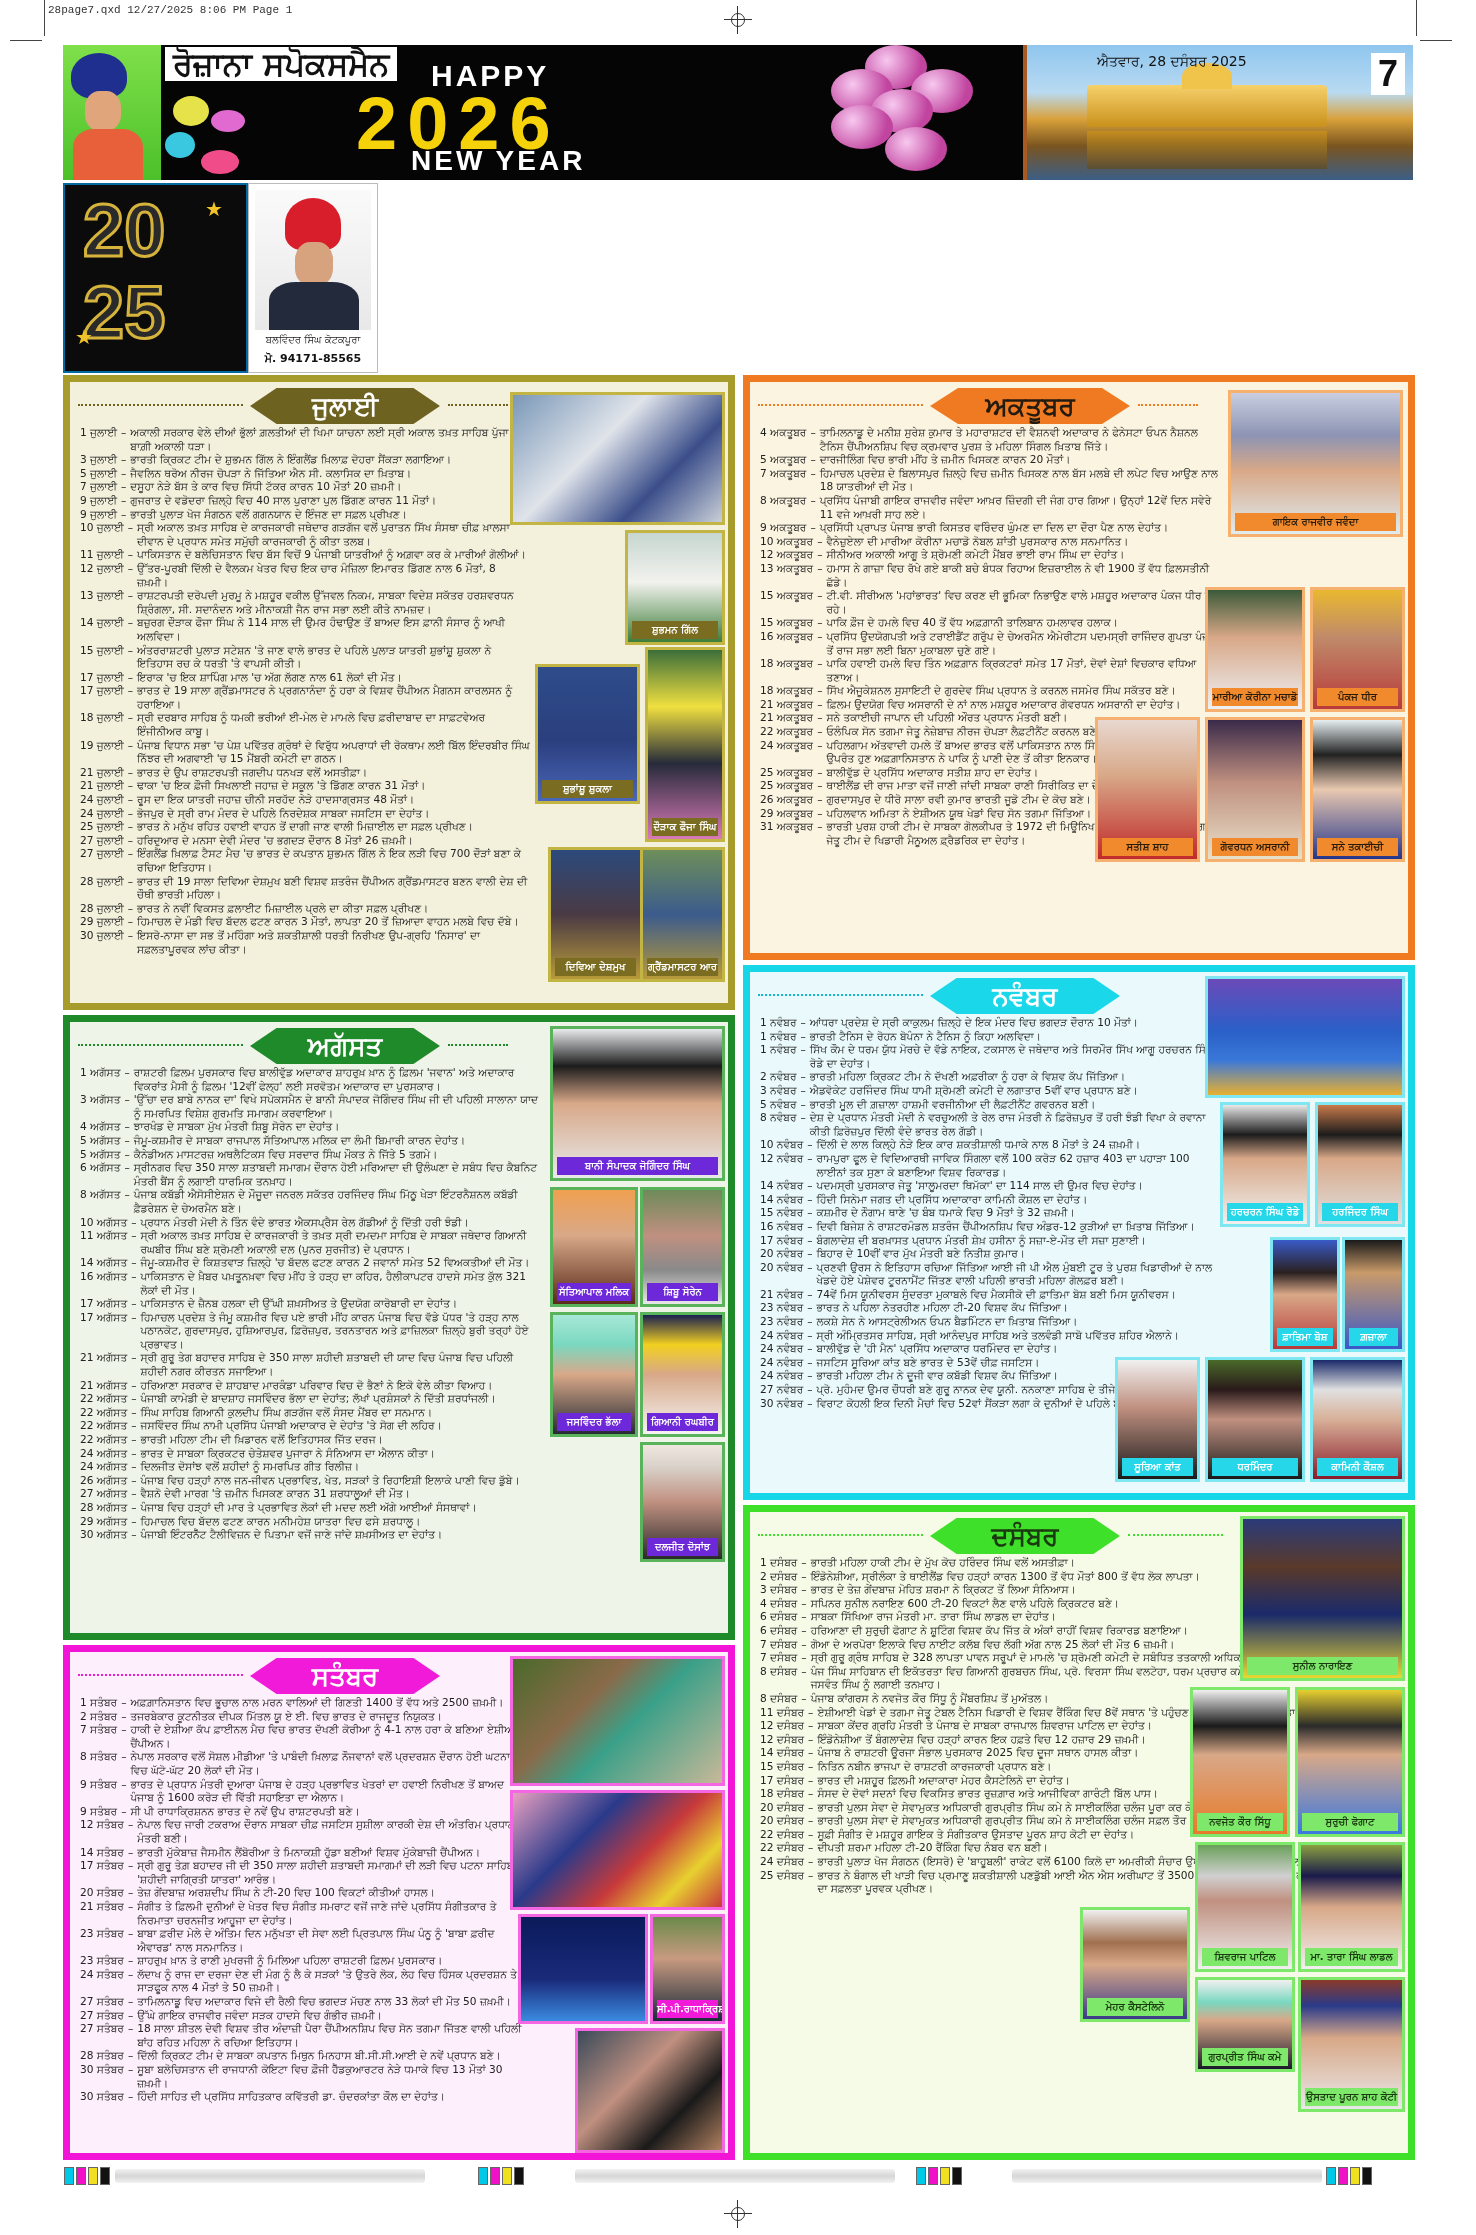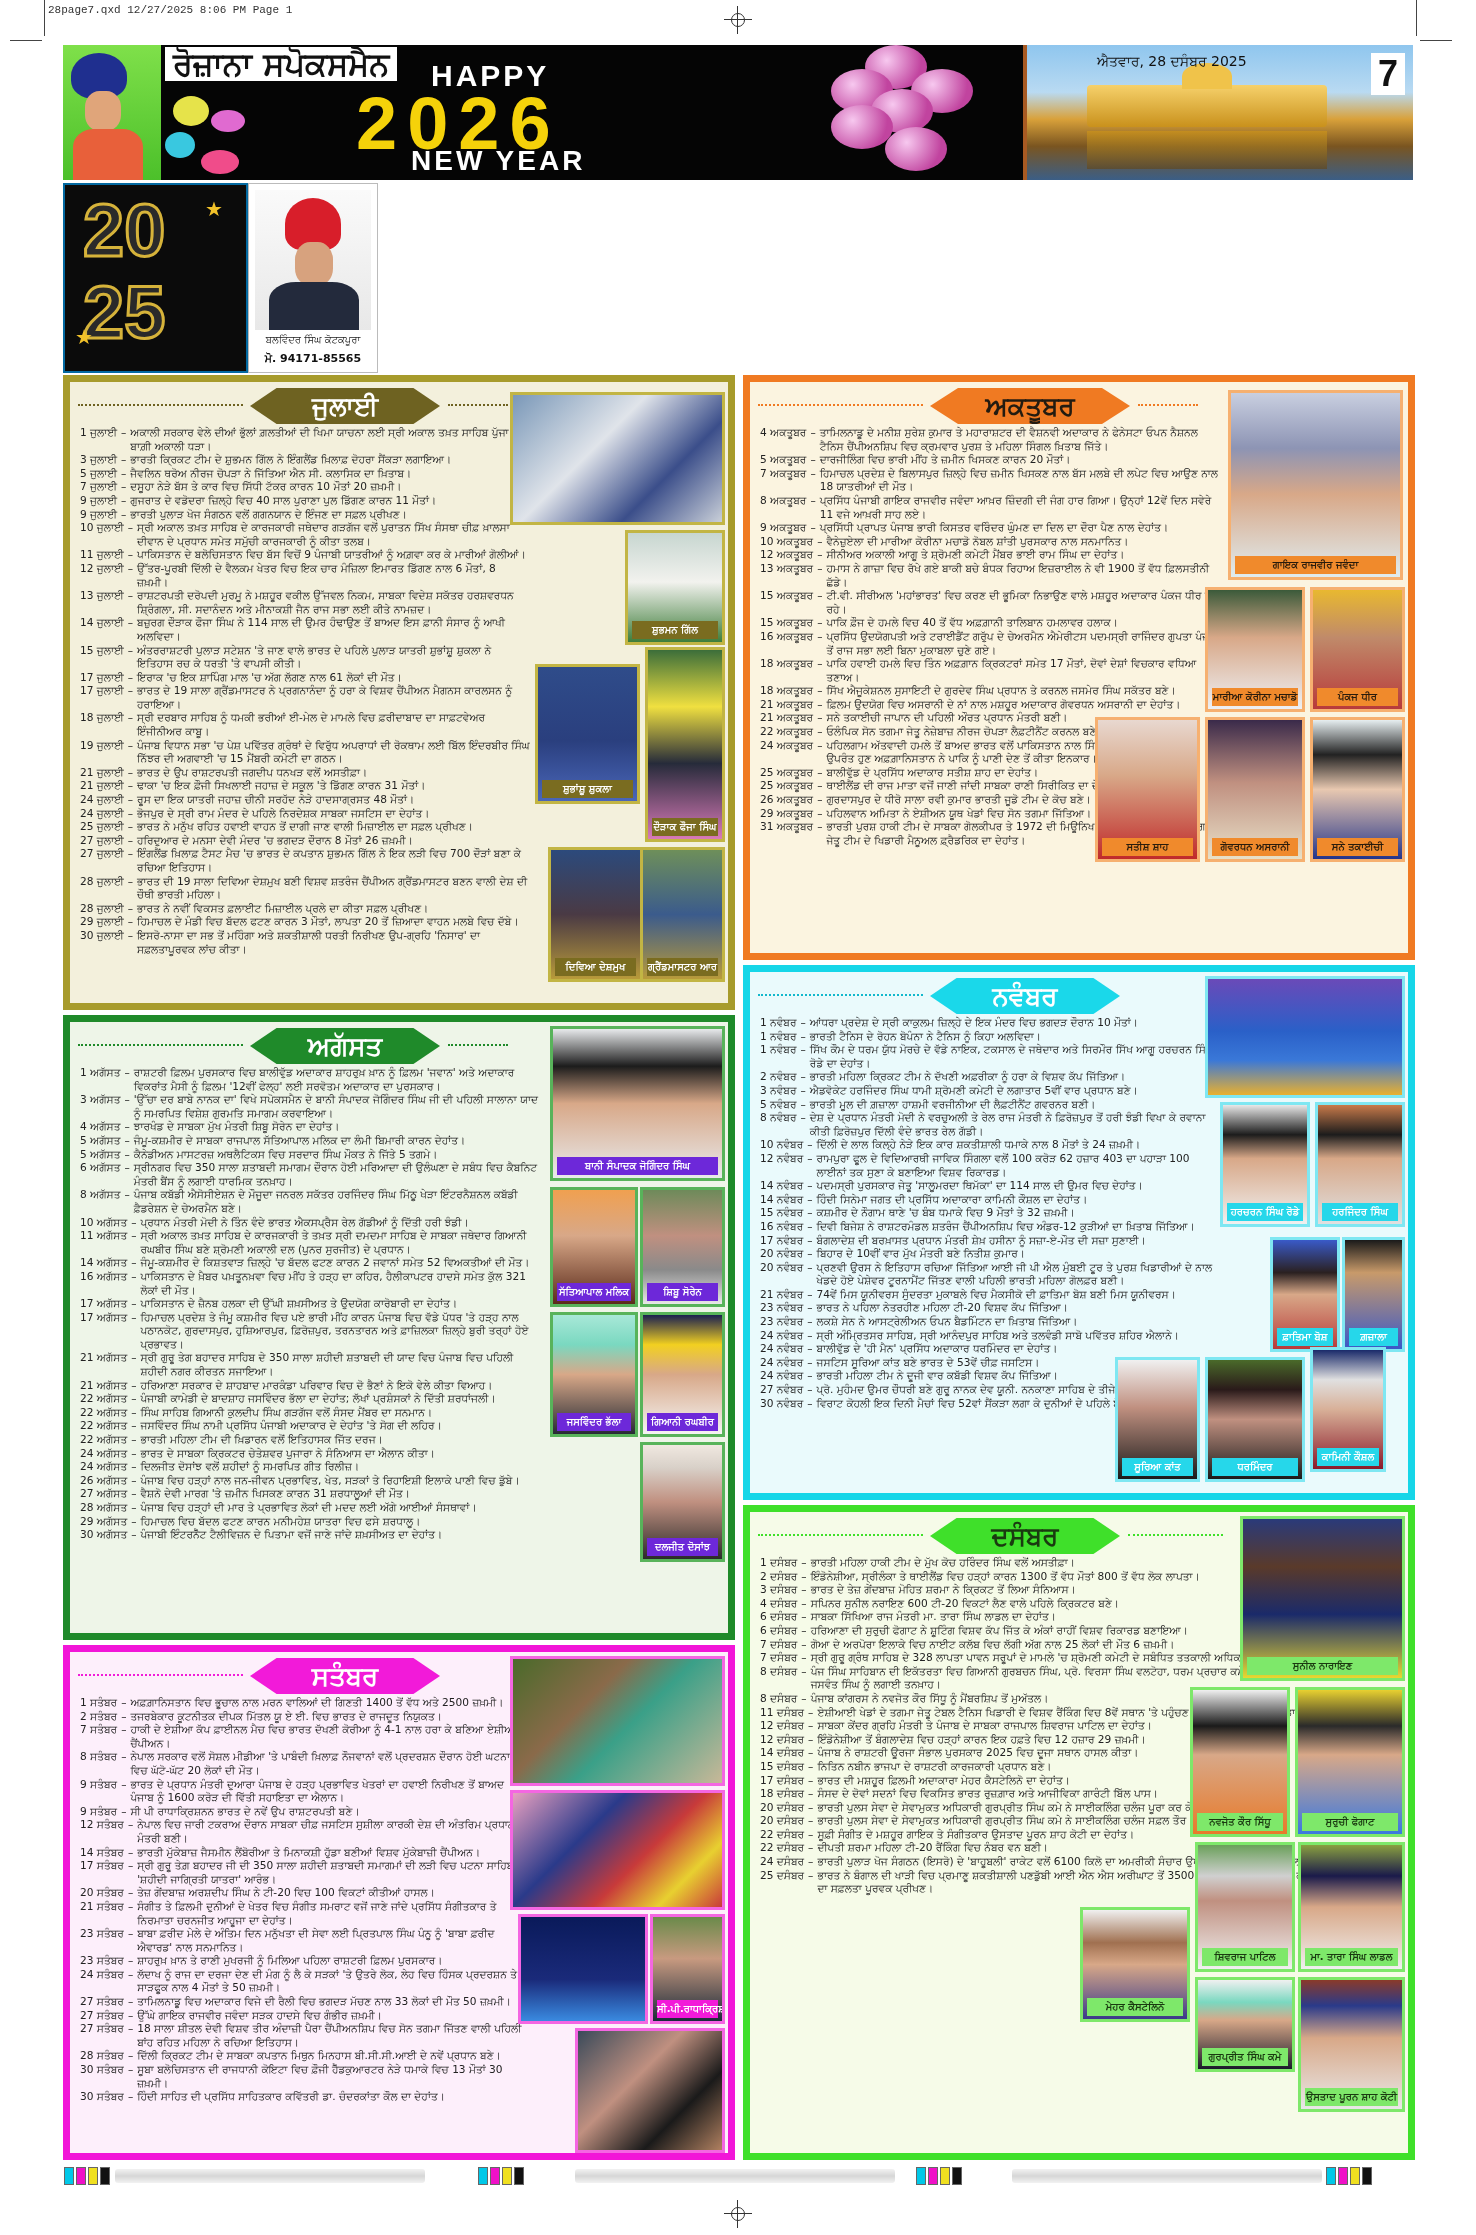--- a/index.html
+++ b/index.html
@@ -455,21 +455,21 @@
         <span class="d">29 ਅਕਤੂਬਰ</span>
         <span class="d">–</span>
         <span class="t">ਪਹਿਲਵਾਨ ਅਮਿਤਾ ਨੇ ਏਸ਼ੀਅਨ ਯੂਥ ਖੇਡਾਂ ਵਿਚ ਸੋਨ ਤਗਮਾ ਜਿੱਤਿਆ।</span>
       </li>
       <li>
         <span class="d">31 ਅਕਤੂਬਰ</span>
         <span class="d">–</span>
         <span class="t">ਭਾਰਤੀ ਪੁਰਸ਼ ਹਾਕੀ ਟੀਮ ਦੇ ਸਾਬਕਾ ਗੋਲਕੀਪਰ ਤੇ 1972 ਦੀ ਮਿਊਨਿਖ ਓਲੰਪਿਕ ਵਿਚ ਕਾਂਸੀ ਦਾ ਤਗਮਾ ਜੇਤੂ ਟੀਮ ਦੇ ਖਿਡਾਰੀ ਮੈਨੂਅਲ ਫ਼੍ਰੈਡਰਿਕ ਦਾ ਦੇਹਾਂਤ।</span>
       </li>
     </ul>
-  <div class="photo" style="left:478px; top:8px; width:175px; height:190px;padding-left:48px;">
+  <div class="photo" style="left:478px; top:8px; width:175px; height:147px;padding-left:48px;">
       <div class="img" style="background:linear-gradient(180deg,#c9cfe0,#8d94b4 30%,#d8a888 55%,#e0ecef);"></div>
       <div class="cap">ਗਾਇਕ ਰਾਜਵੀਰ ਜਵੰਦਾ</div>
     </div>
   <div class="photo" style="left:455px; top:205px; width:100px; height:125px;">
       <div class="img" style="background:linear-gradient(180deg,#3b5a3a,#d8a888 40%,#eef0f4);"></div>
       <div class="cap">ਮਾਰੀਆ ਕੋਰੀਨਾ ਮਚਾਡੋ</div>
     </div>
   <div class="photo" style="left:560px; top:205px; width:95px; height:125px;">
       <div class="img" style="background:linear-gradient(180deg,#e8b830,#c08a6a 40%,#b83a3a);"></div>
       <div class="cap">ਪੰਕਜ ਧੀਰ</div>
@@ -804,21 +804,21 @@
       <div class="cap">ਗ਼ਜ਼ਾਲਾ ਹਾਸ਼ਮੀ</div>
     </div>
   <div class="photo" style="left:365px; top:385px; width:85px; height:125px;">
       <div class="img" style="background:linear-gradient(180deg,#f0f0f0,#c09080 40%,#1a1a1a);"></div>
       <div class="cap">ਸੂਰਿਆ ਕਾਂਤ</div>
     </div>
   <div class="photo" style="left:455px; top:385px; width:100px; height:125px;">
       <div class="img" style="background:linear-gradient(180deg,#4a6a2a,#2a1a1a 25%,#c09080 50%,#1a1a1a);"></div>
       <div class="cap">ਧਰਮਿੰਦਰ</div>
     </div>
-  <div class="photo" style="left:560px; top:375px; width:76px; height:125px;">
+  <div class="photo" style="left:560px; top:385px; width:95px; height:125px;">
       <div class="img" style="background:linear-gradient(180deg,#1a2a6a,#e0e0e0 25%,#d8b098 50%,#8a1a2a);"></div>
       <div class="cap">ਕਾਮਿਨੀ ਕੌਸ਼ਲ</div>
     </div>
 </section>
 
 <section class="panel sep">
   <div class="p-head">
     <div class="dots" style="left:8px; width:165px;"></div>
     <div class="label" style="left:180px; width:190px;">ਸਤੰਬਰ</div>
   </div>

